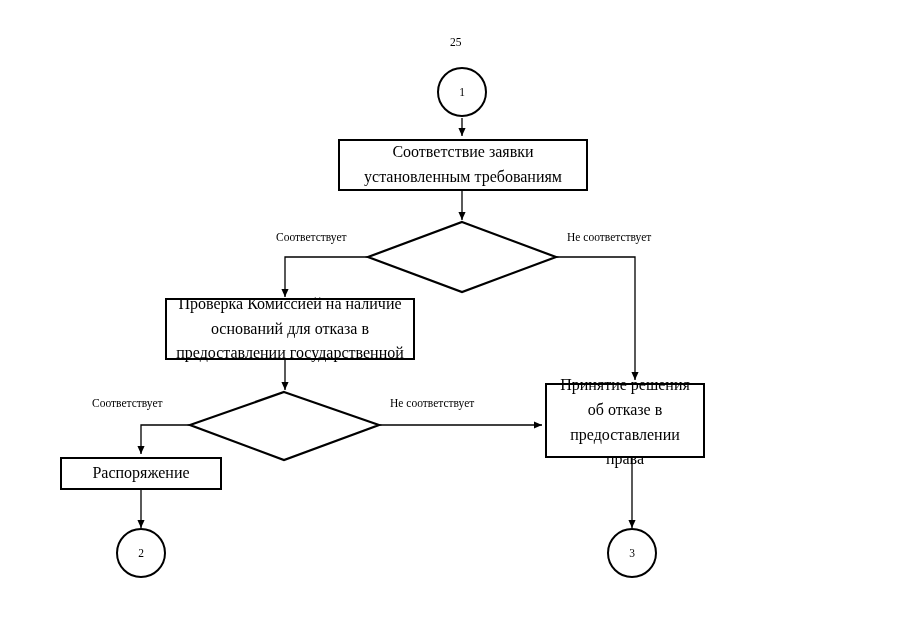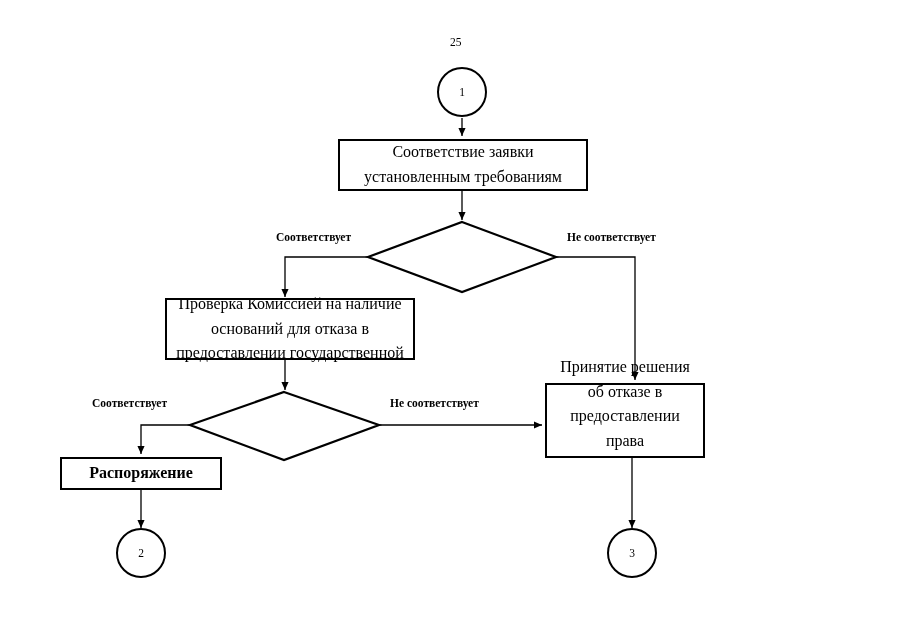--- a/index.html
+++ b/index.html
@@ -40,21 +40,20 @@
   .connector-circle {
     border: 2px solid #000000;
     border-radius: 50%;
     font-size: 11.5px;
   }
   .edge-label {
     position: absolute;
     font-size: 11.5px;
     white-space: nowrap;
     background: transparent;
-    font-weight: bold;
   }
   .page-number {
     position: absolute;
     font-size: 11.5px;
     text-align: center;
   }
   svg#wires {
     position: absolute;
     left: 0;
     top: 0;
@@ -113,25 +112,25 @@
   <div class="edge-label" style="left:567px; top:231px;">Не соответствует</div>
 
   <div class="node process-box" style="left:165px; top:298px; width:250px; height:62px;text-align:center;">
     <span>Проверка Комиссией на наличие оснований для отказа в предоставлении государственной</span>
   </div>
 
   <div class="edge-label" style="left:92px; top:397px;">Соответствует</div>
 
   <div class="edge-label" style="left:390px; top:397px;">Не соответствует</div>
 
-  <div class="node process-box" style="left:60px; top:457px; width:162px; height:33px;font-weight:bold;">
+  <div class="node process-box" style="left:60px; top:457px; width:162px; height:33px;">
     <span>Распоряжение</span>
   </div>
 
-  <div class="node process-box" style="left:545px; top:383px; width:160px; height:75px; align-items:flex-end; padding-top:6px;">
+  <div class="node process-box" style="left:545px; top:383px; width:160px; height:75px; align-items:center; padding-top:6px;">
     <span>Принятие решения об отказе в предоставлении права</span>
   </div>
 
   <div class="node connector-circle" style="left:116px; top:528px; width:50px; height:50px;">
     <span>2</span>
   </div>
 
   <div class="node connector-circle" style="left:607px; top:528px; width:50px; height:50px;">
     <span>3</span>
   </div>

